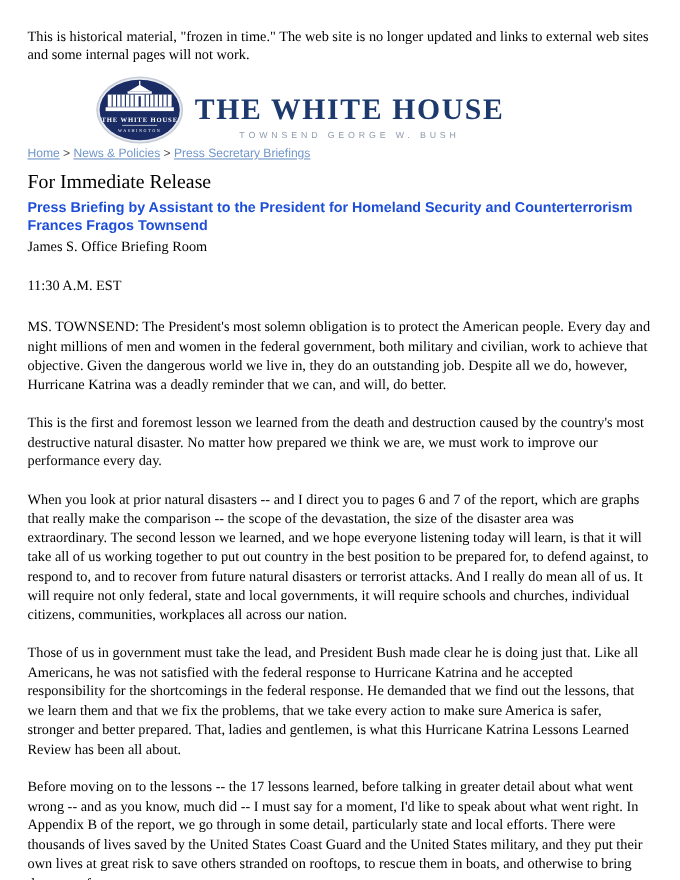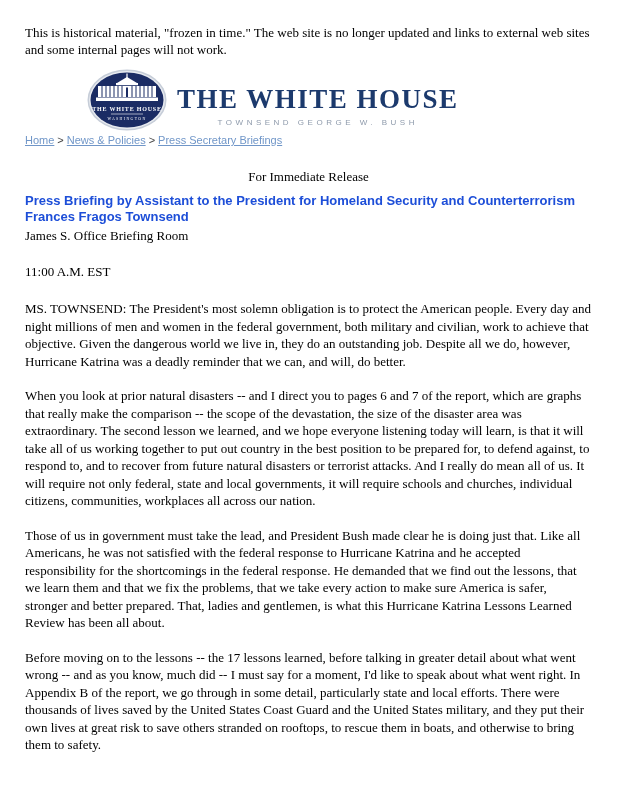--- a/index.html
+++ b/index.html
@@ -49,24 +49,24 @@
     color: #333333;
     margin-top: 2px;
   }
   .breadcrumb a {
     color: #7096c8;
     text-decoration: underline;
     cursor: pointer;
   }
   .breadcrumb .sep { color: #444444; margin: 0 3px; }
   .release {
-    text-align: center;
-    font-size: 13px;
+    text-align: left;
+    font-size: 18px;
     line-height: 14px;
-    margin-top: 24px;
+    margin-top: 12px;
     padding-right: 0px;
   }
   .article-title {
     font-family: "Liberation Sans", sans-serif;
     font-weight: bold;
     font-size: 13px;
     line-height: 16px;
     color: #1d4ed8;
     max-width: 585px;
     margin-top: 9px;
@@ -137,20 +137,21 @@
 <div class="breadcrumb">
   <a>Home</a><span class="sep">&gt;</span><a>News &amp; Policies</a><span class="sep">&gt;</span><a>Press Secretary Briefings</a>
 </div>
 
 <div class="release">
   <div>For Immediate Release</div>
 </div>
 
 <h1 class="article-title">Press Briefing by Assistant to the President for Homeland Security and Counterterrorism Frances Fragos Townsend</h1>
 <div class="location">James S. Office Briefing Room</div>
-<div class="time">11:00 A.M. EST</div>
+<div class="time">11:30 A.M. EST</div>
 
 <div class="article-body">
     <p>MS. TOWNSEND: The President's most solemn obligation is to protect the American people. Every day and night millions of men and women in the federal government, both military and civilian, work to achieve that objective. Given the dangerous world we live in, they do an outstanding job. Despite all we do, however, Hurricane Katrina was a deadly reminder that we can, and will, do better.</p>
+    <p>This is the first and foremost lesson we learned from the death and destruction caused by the country's most destructive natural disaster. No matter how prepared we think we are, we must work to improve our performance every day.</p>
     <p>When you look at prior natural disasters -- and I direct you to pages 6 and 7 of the report, which are graphs that really make the comparison -- the scope of the devastation, the size of the disaster area was extraordinary. The second lesson we learned, and we hope everyone listening today will learn, is that it will take all of us working together to put out country in the best position to be prepared for, to defend against, to respond to, and to recover from future natural disasters or terrorist attacks. And I really do mean all of us. It will require not only federal, state and local governments, it will require schools and churches, individual citizens, communities, workplaces all across our nation.</p>
     <p>Those of us in government must take the lead, and President Bush made clear he is doing just that. Like all Americans, he was not satisfied with the federal response to Hurricane Katrina and he accepted responsibility for the shortcomings in the federal response. He demanded that we find out the lessons, that we learn them and that we fix the problems, that we take every action to make sure America is safer, stronger and better prepared. That, ladies and gentlemen, is what this Hurricane Katrina Lessons Learned Review has been all about.</p>
     <p>Before moving on to the lessons -- the 17 lessons learned, before talking in greater detail about what went wrong -- and as you know, much did -- I must say for a moment, I'd like to speak about what went right. In Appendix B of the report, we go through in some detail, particularly state and local efforts. There were thousands of lives saved by the United States Coast Guard and the United States military, and they put their own lives at great risk to save others stranded on rooftops, to rescue them in boats, and otherwise to bring them to safety.</p>
   </div>
 
 </body></html>

